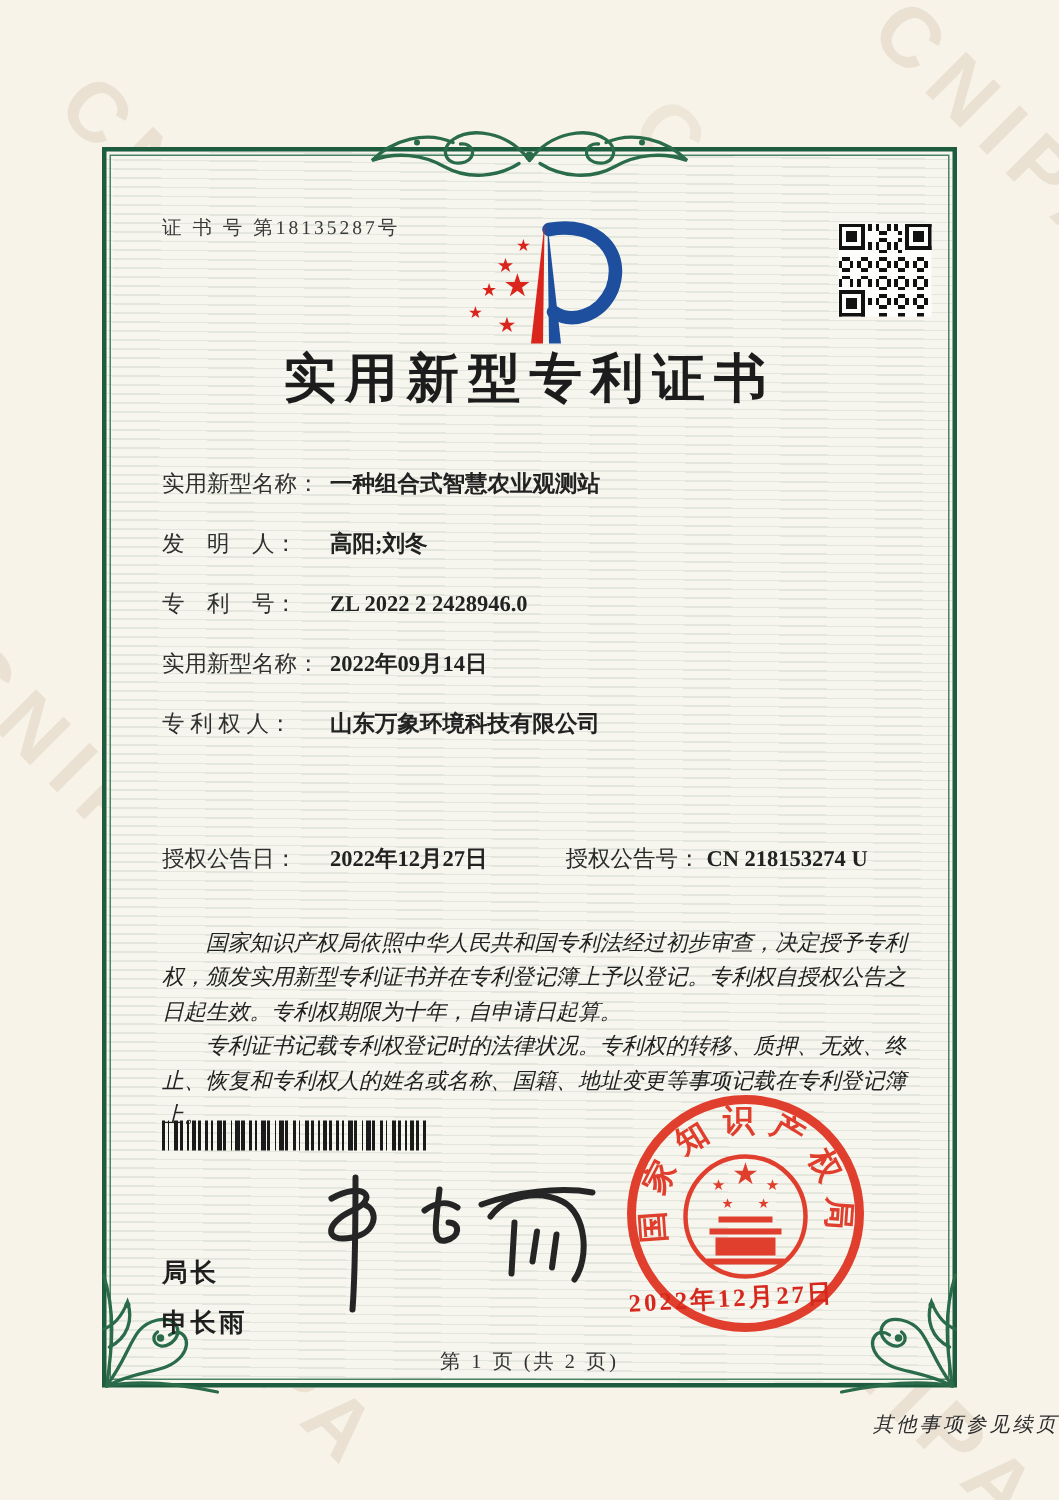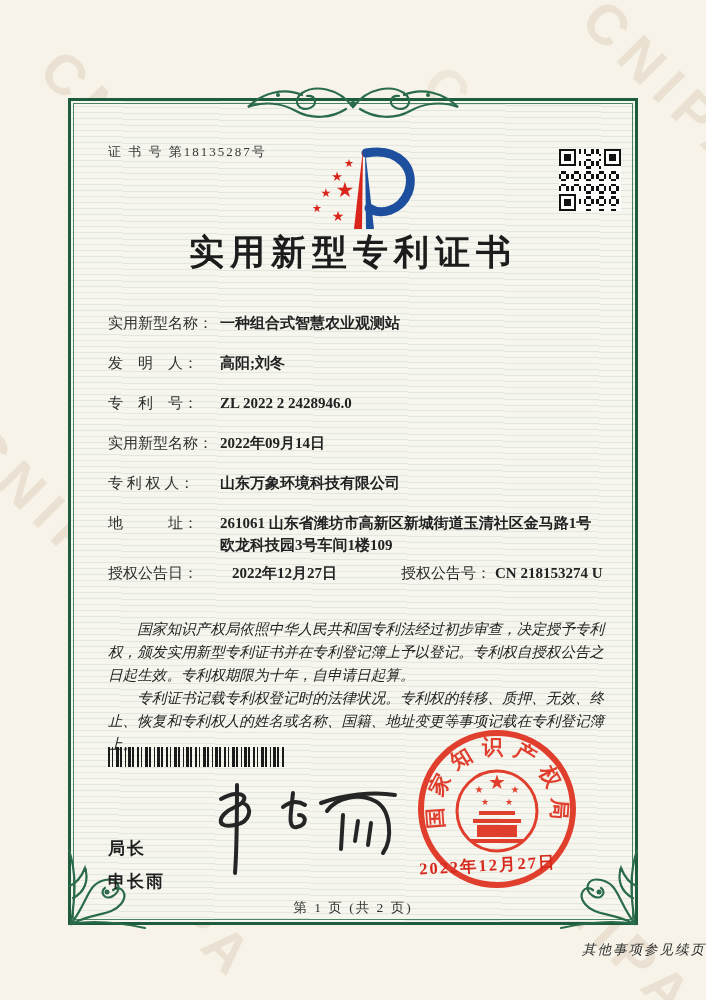--- a/index.html
+++ b/index.html
@@ -36,21 +36,21 @@
 
   .frow{position:absolute;left:37px;display:flex;font-size:15px;line-height:1.45;}
   .frow .lab{flex:0 0 112px;white-space:pre;color:#2f2f2f;}
   .frow .val{white-space:pre-line;color:#222;font-weight:bold;}
   .row-name{top:212px;}
   .row-inventor{top:252px;}
   .row-patno{top:292px;}
   .row-filing{top:332px;}
   .row-patentee{top:372px;}
   .row-address{top:412px;width:505px;}
-  .row-grant{top:462px;gap:12px;}
+  .row-grant{top:462px;}
   .grant-no{margin-left:52px;display:flex;}
   .grant-no .lab2{white-space:pre;margin-right:4px;text-align:right;}
 
   .legal{position:absolute;left:37px;top:488px;width:503px;font-size:14.6px;line-height:1.58;
        font-style:italic;color:#222;margin-top:29px;}
   .legal p{margin:0;text-indent:2em;}
 
   .barcode{position:absolute;left:37px;top:646px;width:178px;height:20px;background:
      repeating-linear-gradient(90deg,#1a1a1a 0 2px,transparent 2px 4px,#1a1a1a 4px 5px,
      transparent 5px 8px,#1a1a1a 8px 11px,transparent 11px 12px,#1a1a1a 12px 14px,
@@ -302,25 +302,20 @@
     <span class="val">ZL 2022 2 2428946.0</span>
   </div>
   <div class="frow row-filing">
     <span class="lab">实用新型名称：</span>
     <span class="val">2022年09月14日</span>
   </div>
   <div class="frow row-patentee">
     <span class="lab">专 利 权 人：</span>
     <span class="val">山东万象环境科技有限公司</span>
   </div>
-  <div class="frow row-address">
-    <span class="lab">地　　　址：</span>
-    <span class="val">261061 山东省潍坊市高新区新城街道玉清社区金马路1号
-欧龙科技园3号车间1楼109</span>
-  </div>
   <div class="frow row-grant">
     <span class="lab">授权公告日：</span>
     <span class="val">2022年12月27日</span>
     <span class="grant-no">
       <span class="lab2">授权公告号：</span>
       <span class="val">CN 218153274 U</span>
     </span>
   </div>
 
   <div class="legal">

